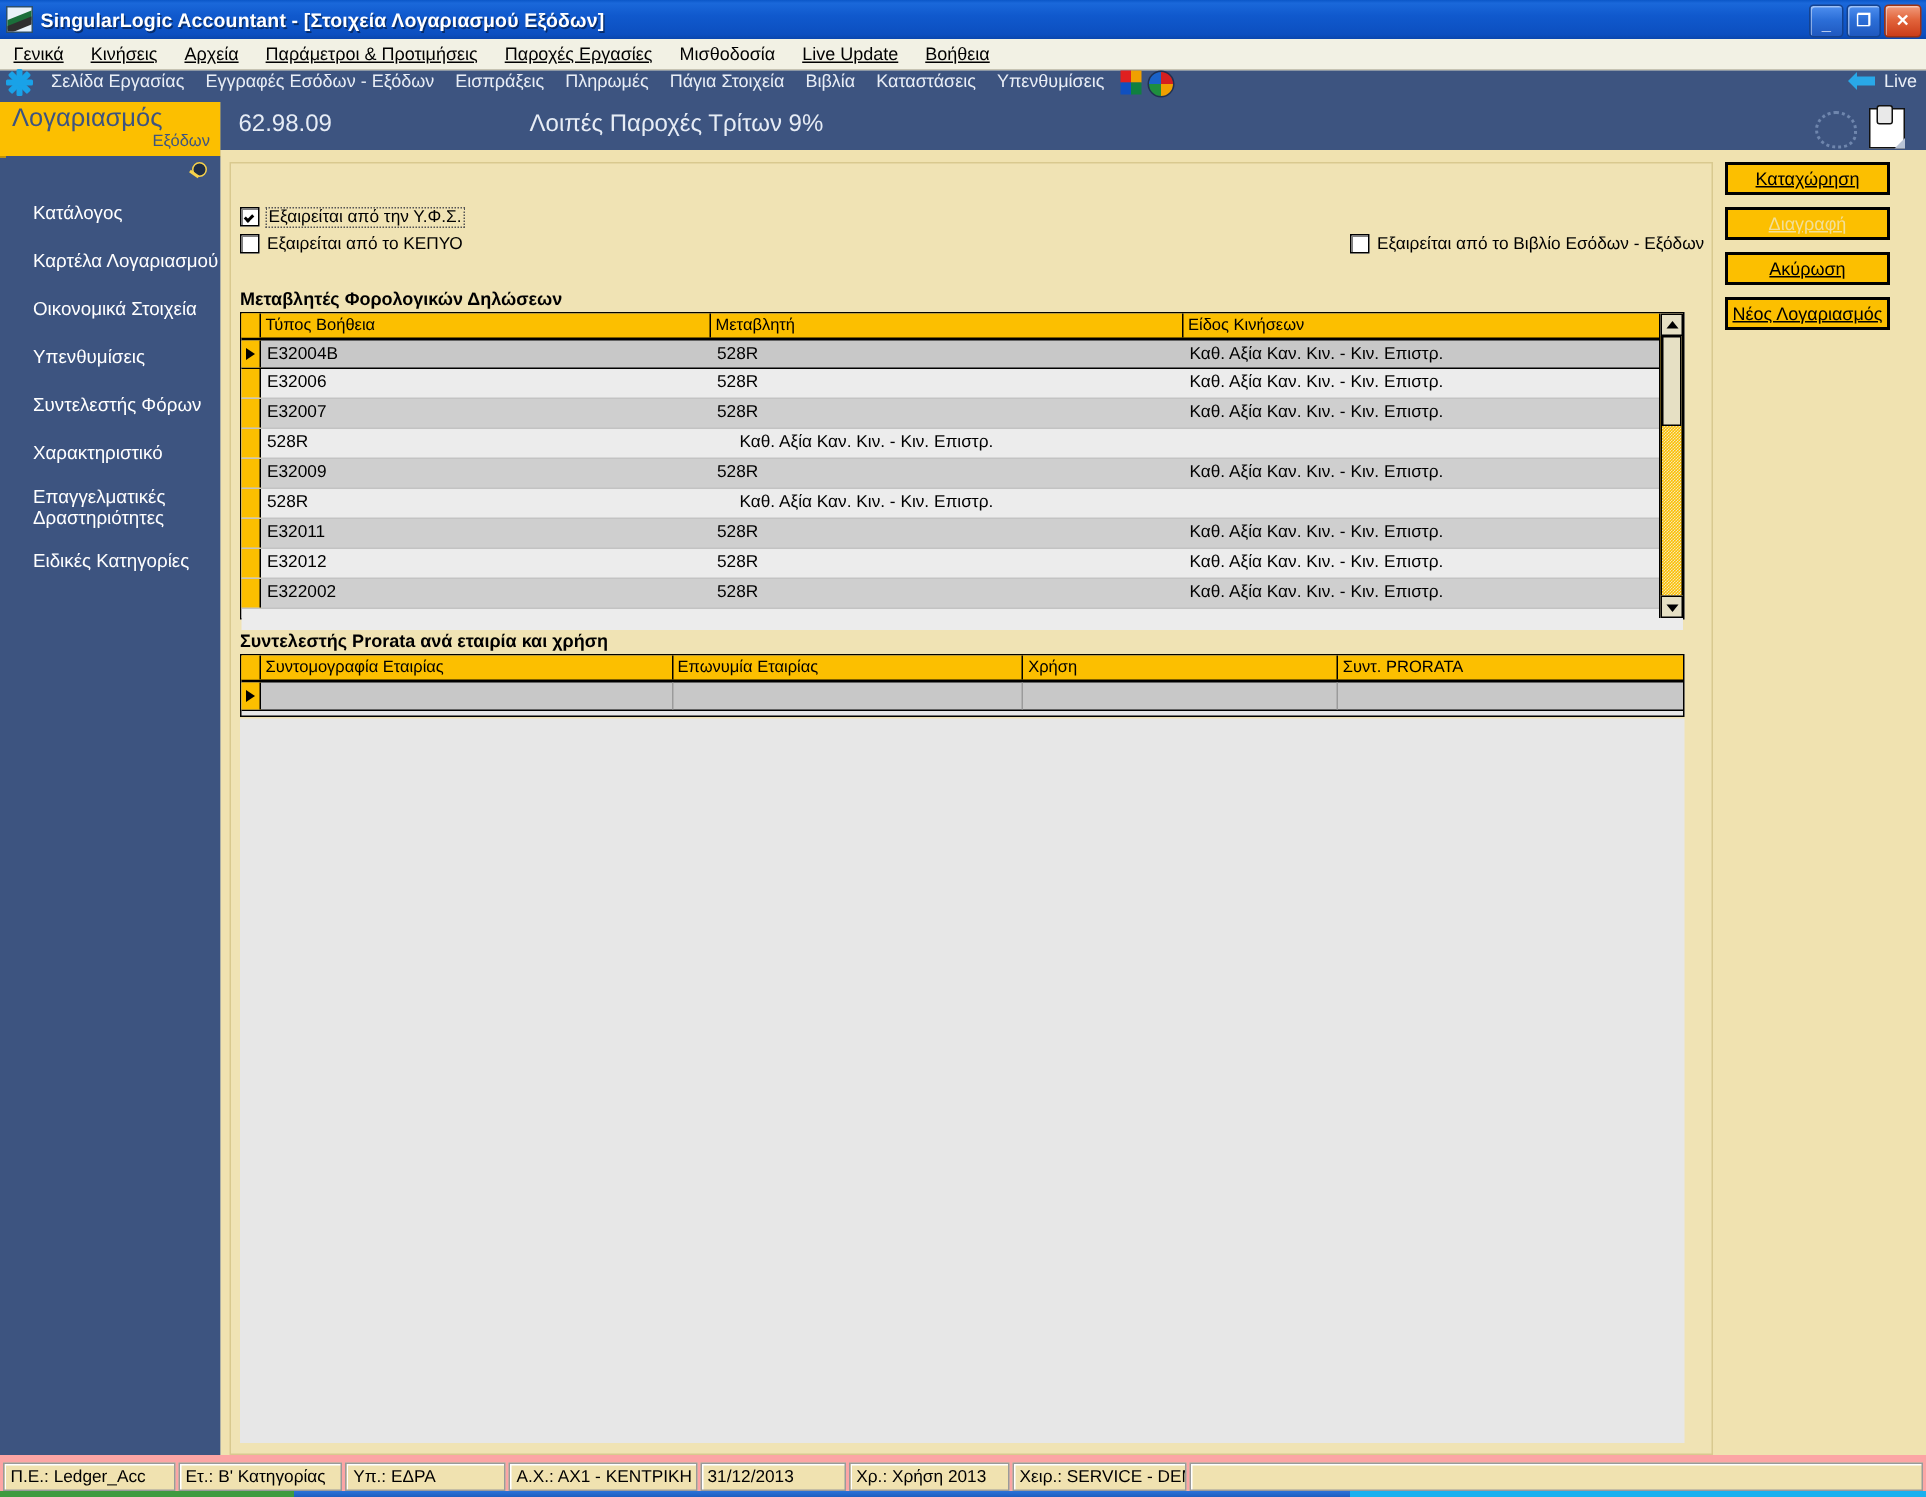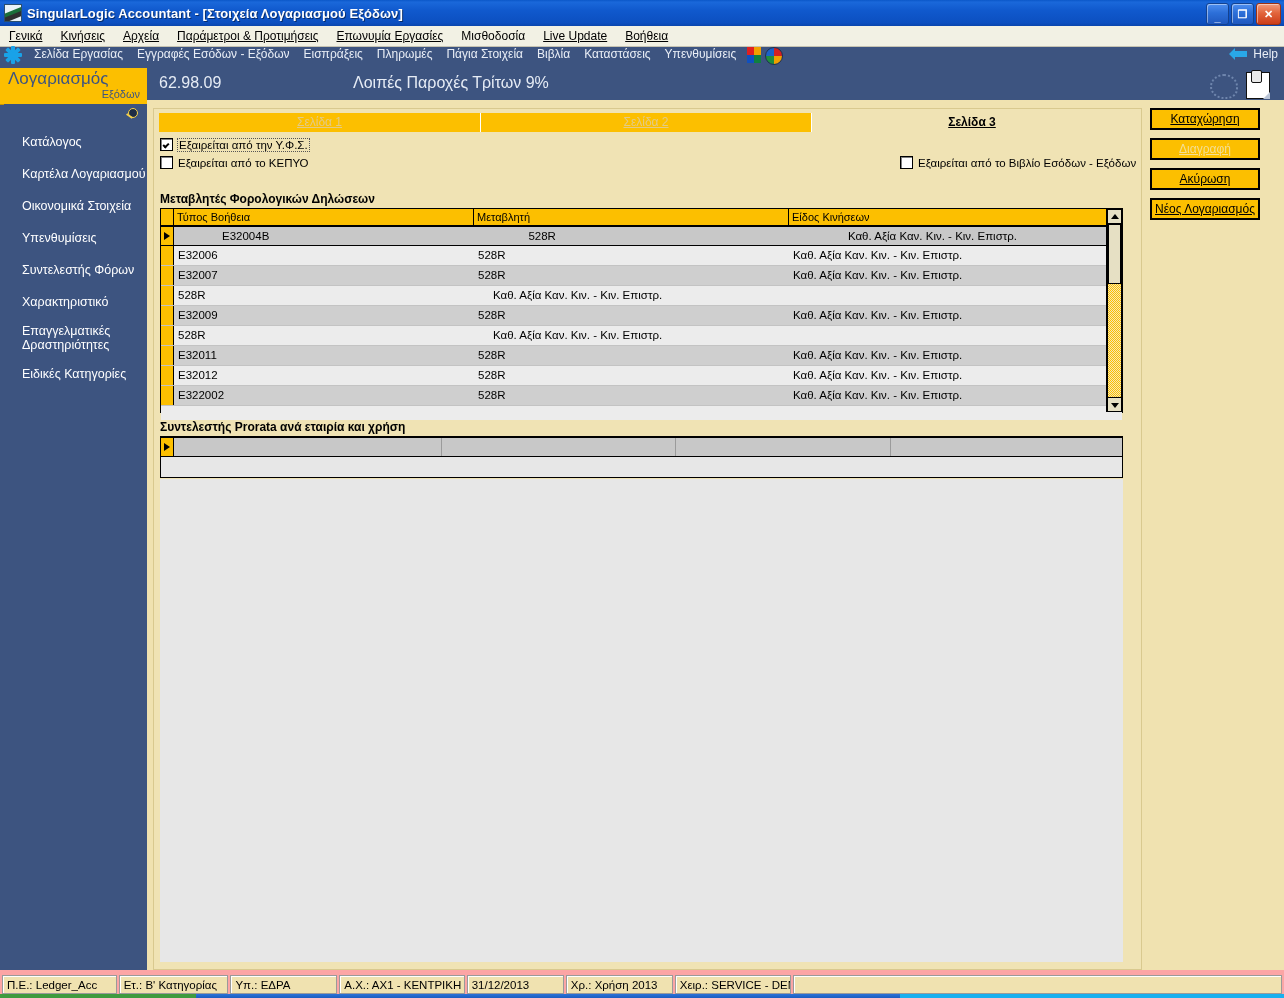--- a/index.html
+++ b/index.html
@@ -183,21 +183,21 @@
   .ghcell{
     font-size:11px;color:#000;line-height:16px;padding-left:3px;box-sizing:border-box;
     border-right:1px solid #000;overflow:hidden;white-space:nowrap;
   }
   .grow{display:flex;height:20px;box-sizing:border-box;border-bottom:1px solid #c3c3c3;}
   .grow .gind{background:#fcbf00;border-right:1px solid #000;position:relative;}
   .grow.current .gind:after{
     content:"";position:absolute;left:3px;top:5px;width:0;height:0;
     border-top:4px solid transparent;border-bottom:4px solid transparent;border-left:6px solid #000;
   }
-  .grow.current{background:#c8c8c8;border-top:1px solid #000;border-bottom:1px solid #000;gap:44px;}
+  .grow.current{background:#c8c8c8;border-top:1px solid #000;border-bottom:1px solid #000;}
   .gcell{
     font-size:11.5px;color:#000;line-height:19px;padding-left:4px;box-sizing:border-box;
     overflow:hidden;white-space:nowrap;
   }
   .grow.odd{background:#ececec;}
   .grow.even{background:#cfcfcf;}
   .gfill{background:#ececec;}
 
   
   .vsb{
@@ -270,21 +270,21 @@
           <span class="gm">✕</span>
         </div>
     </div>
   </div>
 
   <div class="menubar">
     <div class="mi"><u>Γενικά</u></div>
     <div class="mi"><u>Κινήσεις</u></div>
     <div class="mi"><u>Αρχεία</u></div>
     <div class="mi"><u>Παράμετροι &amp; Προτιμήσεις</u></div>
-    <div class="mi"><u>Επωνυμία Εργασίες</u></div>
+    <div class="mi"><u>Παροχές Εργασίες</u></div>
     <div class="mi"><span>Μισθοδοσία</span></div>
     <div class="mi"><u>Live Update</u></div>
     <div class="mi"><u>Βοήθεια</u></div>
   </div>
 
   <div class="toolbar">
     <div class="star">
         <span class="d1"></span>
         <span class="d2"></span>
       </div>
@@ -298,21 +298,21 @@
     <div class="ti">Υπενθυμίσεις</div>
     <div class="sa-icon">
         <span class="q q1"></span>
         <span class="q q2"></span>
         <span class="q q3"></span>
         <span class="q q4"></span>
       </div>
     <div class="globe-icon"></div>
     <div class="right">
       <div class="backarrow"></div>
-      <div class="helptxt">Help</div>
+      <div class="helptxt">Live</div>
     </div>
   </div>
 
   <div class="sidebar">
     <div class="sb-head">
       <div class="l1">Λογαριασμός</div>
       <div class="l2">Εξόδων</div>
     </div>
     <div class="sb-body">
       <div class="sb-pin">
@@ -336,25 +336,20 @@
     <div class="acc">62.98.09</div>
     <div class="nm">Λοιπές Παροχές Τρίτων 9%</div>
     <div class="hdr-ic1"></div>
     <div class="hdr-ic2"></div>
   </div>
 
   <div class="pagebg">
 
     <div class="formpanel">
 
-      <div class="tabs">
-        <div class="tab inactive t1"><u>Σελίδα 1</u></div>
-        <div class="tab inactive t2"><u>Σελίδα 2</u></div>
-        <div class="tab active t3"><u>Σελίδα 3</u></div>
-      </div>
 
       <div class="cbrow focused" style="left:6px;top:29px;">
         <span class="cb checked"></span>
         <span class="lbl">Εξαιρείται από την Υ.Φ.Σ.</span>
       </div>
       <div class="cbrow" style="left:6px;top:47px;">
         <span class="cb"></span>
         <span class="lbl">Εξαιρείται από το ΚΕΠΥΟ</span>
       </div>
       <div class="cbrow" style="left:746px;top:47px;">
@@ -435,20 +430,27 @@
           </div>
           <div class="btn dn">
               <span class="ar"></span>
             </div>
         </div>
       </div>
 
       <div class="grouptitle" style="left:6px;top:311px;">Συντελεστής Prorata ανά εταιρία και χρήση</div>
 
       <div class="grid" style="left:6px;top:327px;width:963px;height:42px;">
+        <div class="gheadrow">
+          <div class="gind"></div>
+          <div class="ghcell" style="width:275px">Συντομογραφία Εταιρίας</div>
+          <div class="ghcell" style="width:234px">Επωνυμία Εταιρίας</div>
+          <div class="ghcell" style="width:210px">Χρήση</div>
+          <div class="ghcell" style="width:230px;border-right:none">Συντ. PRORATA</div>
+        </div>
         <div class="grow current">
           <div class="gind"></div>
           <div class="gcell" style="width:275px;border-right:1px solid #9b9b9b"></div>
           <div class="gcell" style="width:234px;border-right:1px solid #9b9b9b"></div>
           <div class="gcell" style="width:210px;border-right:1px solid #9b9b9b"></div>
           <div class="gcell" style="width:230px"></div>
         </div>
       </div>
 
       <div style="position:absolute;left:6px;top:370px;width:963px;height:483px;background:#e7e7e7;"></div>

